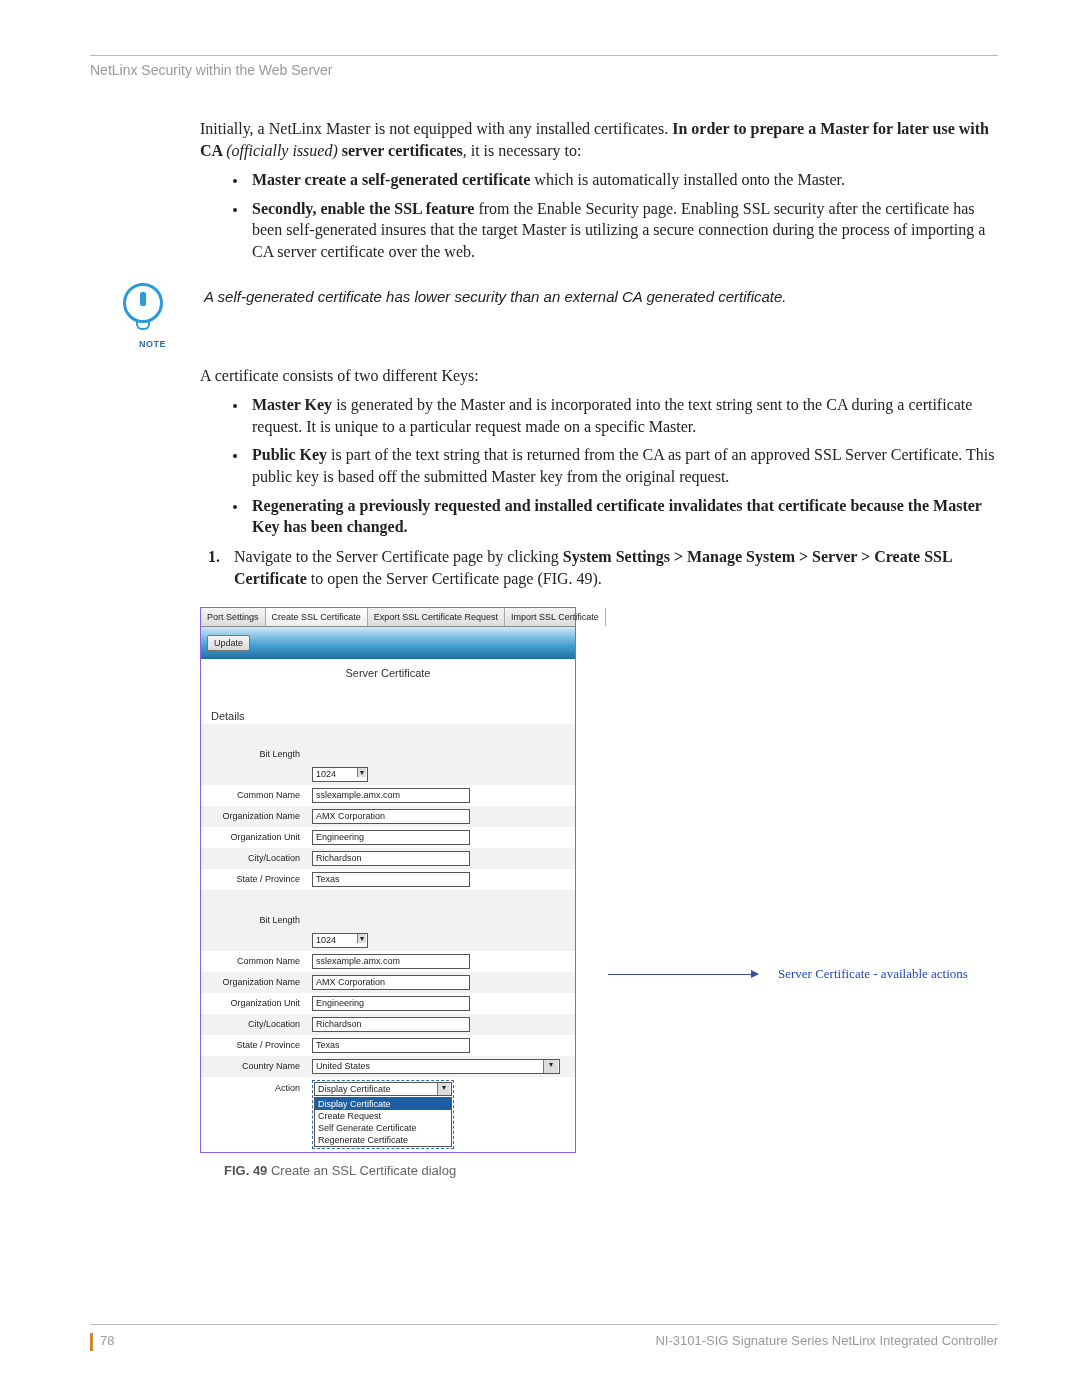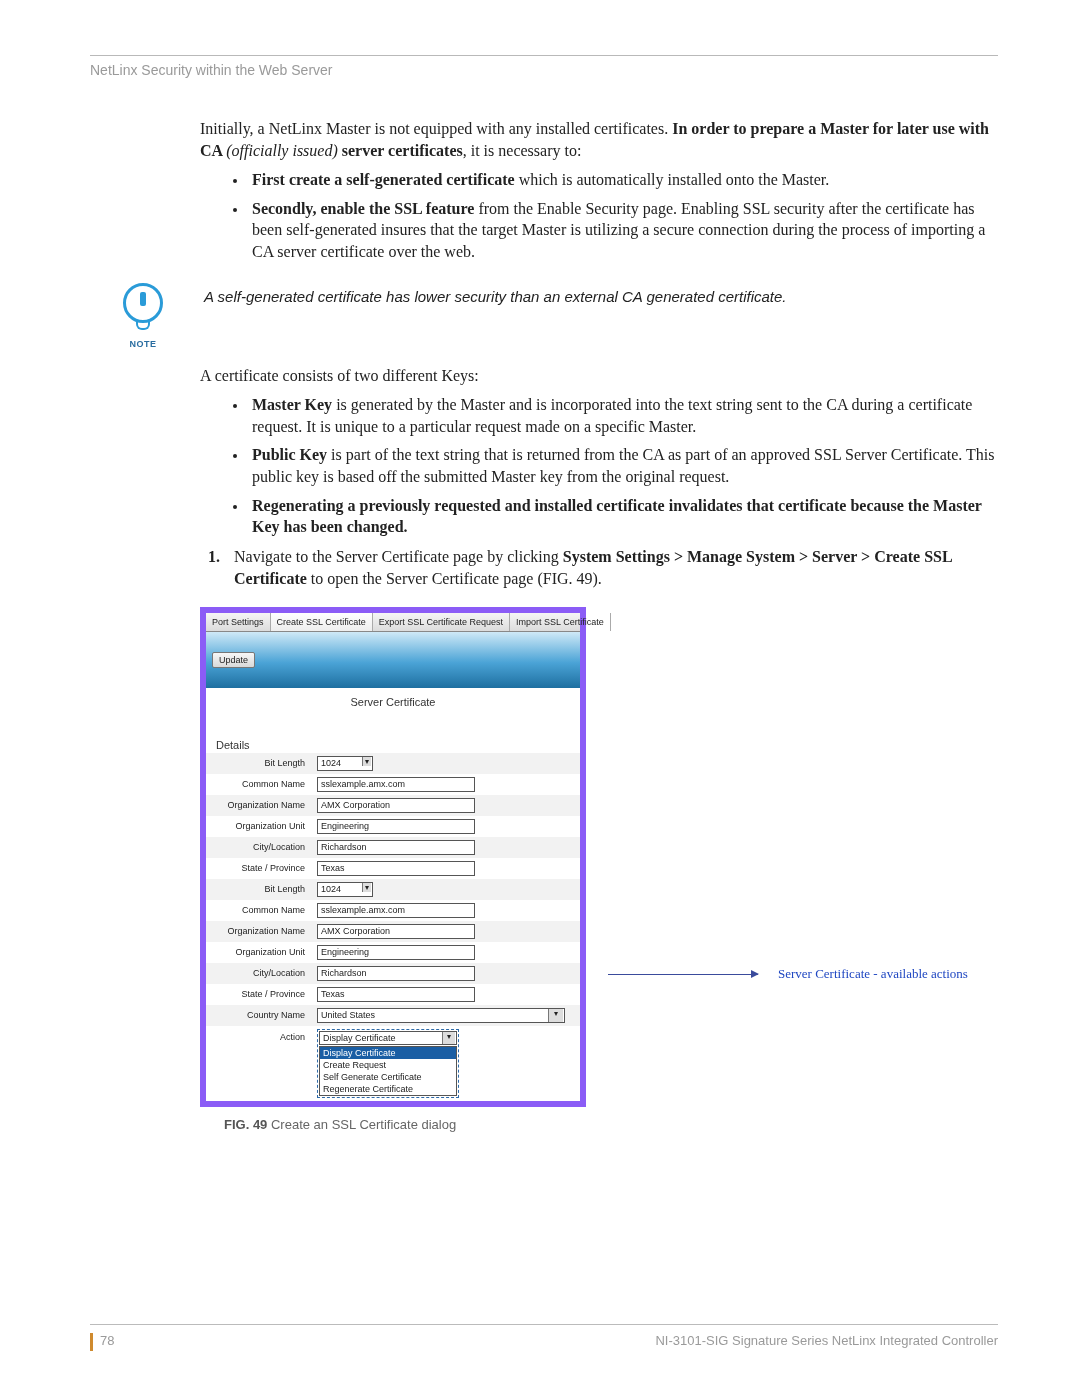--- a/index.html
+++ b/index.html
@@ -108,37 +108,38 @@
     transform: translateX(-50%);
   }
   .note-label {
     display: block;
     margin-top: 12px;
     font-family: Arial, sans-serif;
     font-size: 9px;
     font-weight: bold;
     color: #2a6da0;
     letter-spacing: 0.5px;
+    text-align: right;
   }
   .note-text {
     font-family: Arial, sans-serif;
     font-style: italic;
     font-size: 15px;
     line-height: 1.35;
     padding-top: 4px;
     text-align: center;
   }
   
   .figure-wrap {
     margin-top: 16px;
     position: relative;
   }
   .dialog {
     width: 374px;
-    border: 6px solid #8b5cf6;
+    border: 1px solid #8b5cf6;
     background: #fff;
     font-family: Arial, sans-serif;
     font-size: 10px;
   }
   .tabbar {
     display: flex;
     background: linear-gradient(#f5f5f5, #dcdcdc);
     border-bottom: 1px solid #888;
   }
   .tabbar .tab {
@@ -149,21 +150,21 @@
     color: #222;
   }
   .tabbar .tab.active {
     background: linear-gradient(#fff, #eee);
   }
   .bluebar {
     height: 24px;
     background: linear-gradient(#cfe9f7, #4aa3d6 55%, #1e6fa0);
     display: flex;
     align-items: center;
-    padding: 16px 6px;
+    padding: 4px 6px;
   }
   .bluebar .btn {
     font-size: 9px;
     padding: 2px 6px;
     background: linear-gradient(#f7f7f7, #d9d9d9);
     border: 1px solid #777;
     border-radius: 2px;
   }
   .dlg-title {
     text-align: center;
@@ -196,21 +197,21 @@
   }
   .inp {
     display: inline-block;
     border: 1px solid #555;
     background: #fff;
     padding: 1px 3px;
     min-height: 11px;
     font-size: 9px;
     width: 150px;
   }
-  .inp.sel { width: 48px; position: relative; }
+  .inp.sel { width: 48px; position: relative; margin-top: 40px; }
   .inp.sel::after {
     content: "▾";
     position: absolute;
     right: 1px;
     top: 0;
     font-size: 8px;
     background: #ddd;
     border-left: 1px solid #777;
     padding: 0 2px;
   }
@@ -302,21 +303,21 @@
   <div class="rule-top"></div>
   <div class="running-head">NetLinx Security within the Web Server</div>
 
   <div class="content">
 
     <p>
       <span>Initially, a NetLinx Master is not equipped with any installed certificates. </span><span class="bold">In order to prepare a Master for later use with CA </span><span class="italic">(officially issued)</span><span class="bold"> server certificates</span><span>, it is necessary to:</span>
     </p>
 
     <ul class="bullets">
-      <li><span class="bold">First create a self-generated certificate</span><span> which is automatically installed onto the Master.</span></li>
+      <li><span class="bold">Master create a self-generated certificate</span><span> which is automatically installed onto the Master.</span></li>
       <li><span class="bold">Secondly, enable the SSL feature</span><span> from the Enable Security page. Enabling SSL security after the certificate has been self-generated insures that the target Master is utilizing a secure connection during the process of importing a CA server certificate over the web.</span></li>
     </ul>
   </div>
 
   <div class="note-block" style="margin-left:0;">
     <div class="note-icon">
       <span class="bulb"></span>
       <span class="note-label">NOTE</span>
     </div>
     <div class="note-text">A self-generated certificate has lower security than an external CA generated certificate.</div>

